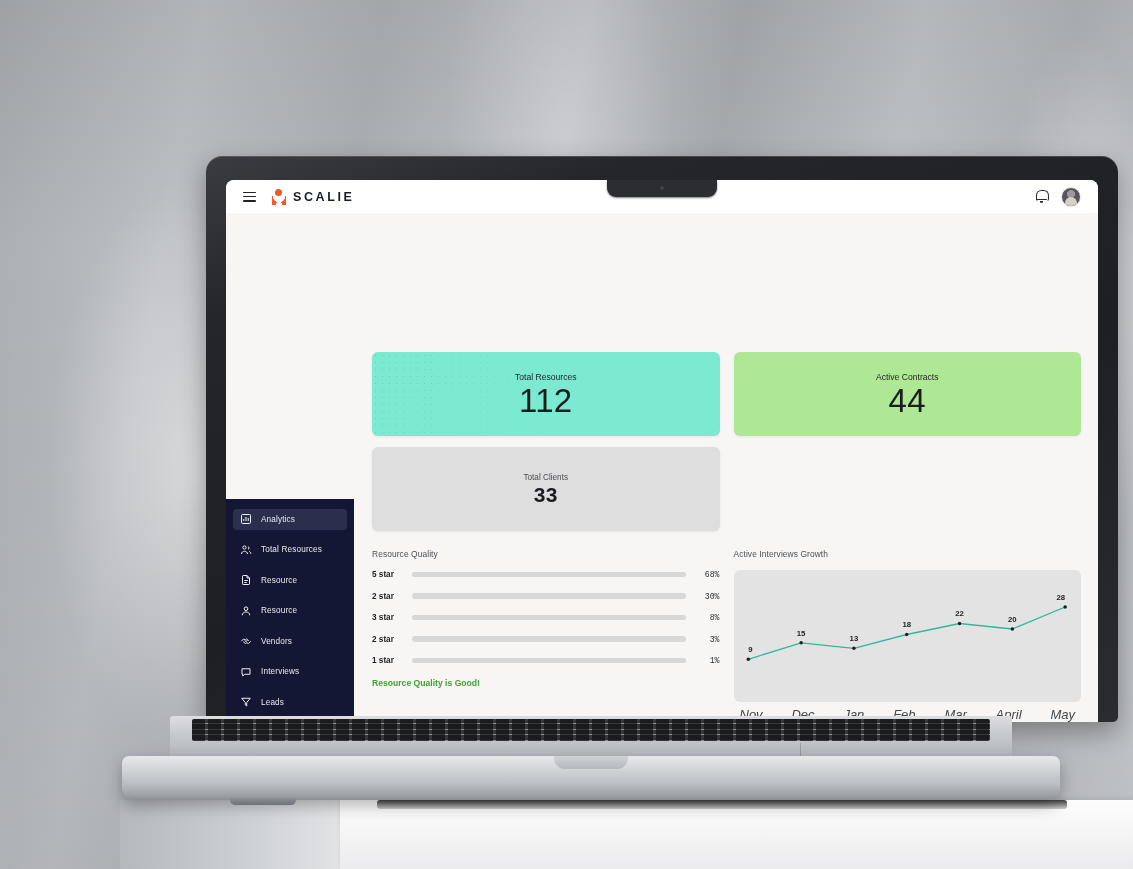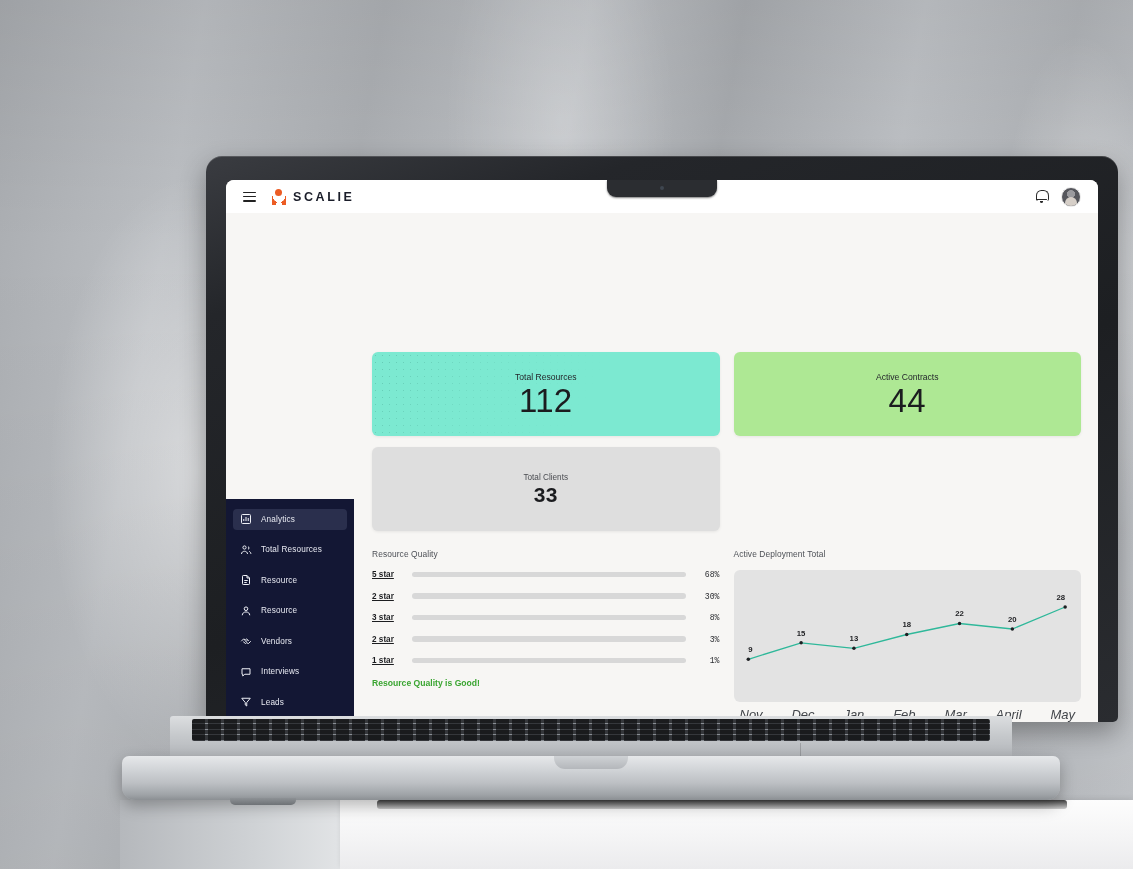--- a/index.html
+++ b/index.html
@@ -103,21 +103,21 @@
   .stat-label{font-size:8.6px;color:#24262b;margin-bottom:2px;position:relative;z-index:2;}
   .stat-value{font-size:33px;font-weight:400;color:#1b1c1f;line-height:1;position:relative;z-index:2;letter-spacing:.3px;}
   .stat-card.muted .stat-label{font-size:8.2px;color:#4a4c51;}
   .stat-card.muted .stat-value{font-size:21px;font-weight:700;}
 
   
   #panels{display:grid;grid-template-columns:1fr 1fr;gap:14px;margin-top:18px;}
   .panel-title{font-size:8.4px;color:#4d5056;margin-bottom:11px;letter-spacing:.1px;}
 
   .bar-row{display:flex;align-items:center;gap:8px;margin-bottom:12.5px;}
-  .bar-star{font-size:8.2px;font-weight:700;color:#1c1d20;width:32px;flex:0 0 32px;text-decoration:underline;}
+  .bar-star{font-size:8.2px;font-weight:700;color:#1c1d20;width:32px;flex:0 0 32px;}
   .bar-track{flex:1;height:5.5px;border-radius:4px;background:#d8d8d8;overflow:hidden;}
   .bar-fill{height:100%;border-radius:4px;background:#e4622a;}
   .bar-pct{font-size:8.2px;color:#2d2f33;width:26px;flex:0 0 26px;text-align:right;font-family:Liberation Mono, monospace;}
   #quality-note{font-size:8.6px;font-weight:700;color:#3aa531;margin-top:8px;}
 
   #chartbox{background:#e3e3e3;border-radius:6px;height:132px;position:relative;overflow:hidden;}
   #chartbox svg{position:absolute;inset:0;width:100%;height:100%;}
   .pt-label{font-size:7.6px;font-weight:700;fill:#1e1f22;font-family:"Liberation Sans",sans-serif;}
   #xaxis{display:flex;justify-content:space-between;padding:5px 6px 0 6px;box-sizing:border-box;}
   .xtick{font-size:13px;color:#43464b;font-style:italic;}
@@ -309,21 +309,21 @@
                 <div class="bar-row">
                   <span class="bar-star">1 star</span>
                   <span class="bar-track"><span class="bar-fill" style="width:2%"></span></span>
                   <span class="bar-pct">1%</span>
                 </div>
 
                 <div id="quality-note">Resource Quality is Good!</div>
               </div>
 
               <div>
-                <div class="panel-title">Active Deployment Total</div>
+                <div class="panel-title">Active Interviews Growth</div>
                 <div id="chartbox">
                   <svg id="chart-svg" viewBox="0 0 340 132" preserveAspectRatio="none">
                       <path d="M14.0 89.3 L65.7 72.8 L117.3 78.3 L169.0 64.5 L220.7 53.5 L272.3 59.0 L324.0 37.0" fill="none" stroke="#2fb89a" stroke-width="1.3" vector-effect="non-scaling-stroke"></path>
                       <circle cx="14" cy="89.25" r="1.7" fill="#1d1f22"></circle>
                       <text x="14" y="82.25" text-anchor="start" class="pt-label">9</text>
                       <circle cx="65.66666666666666" cy="72.75" r="1.7" fill="#1d1f22"></circle>
                       <text x="65.66666666666666" y="65.75" text-anchor="middle" class="pt-label">15</text>
                       <circle cx="117.33333333333333" cy="78.25" r="1.7" fill="#1d1f22"></circle>
                       <text x="117.33333333333333" y="71.25" text-anchor="middle" class="pt-label">13</text>
                       <circle cx="169" cy="64.5" r="1.7" fill="#1d1f22"></circle>

